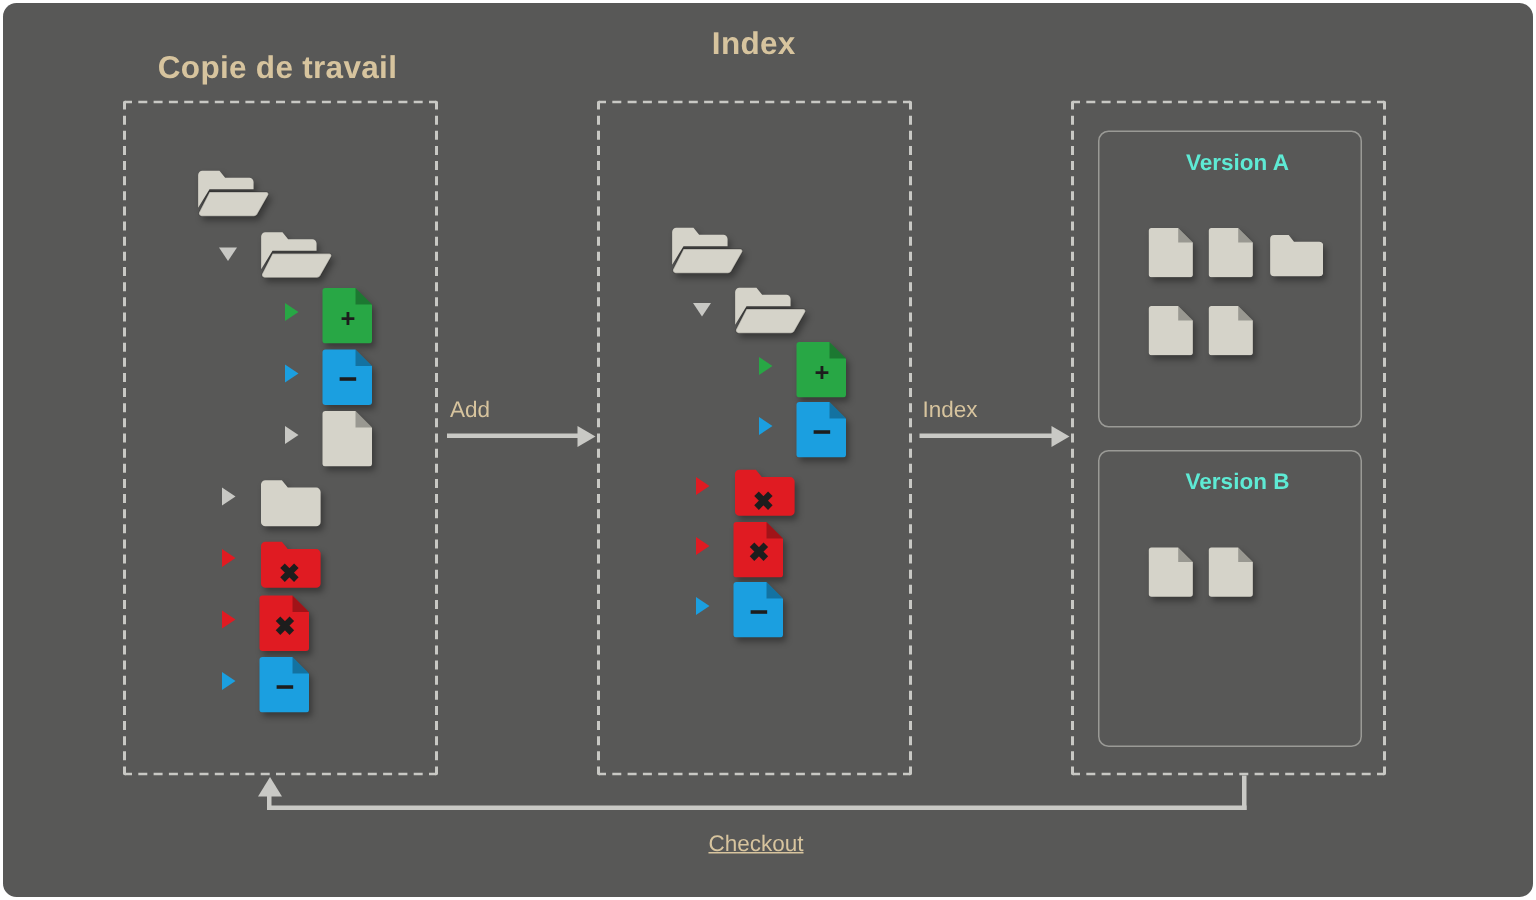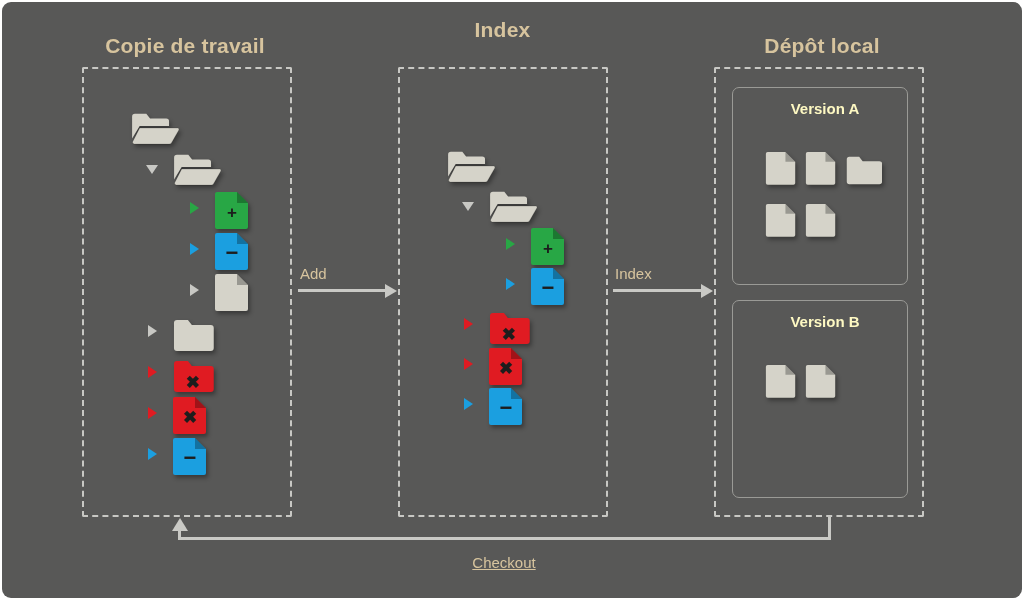--- a/index.html
+++ b/index.html
@@ -60,21 +60,21 @@
     box-sizing: border-box;
   }
   .version-title {
     position: absolute;
     left: 10px;
     right: 0;
     top: 12px;
     text-align: center;
     font-size: 15px;
     font-weight: bold;
-    color: #fef9c3;
+    color: #5eead4;
     white-space: nowrap;
   }
 
   
   .node {
     position: absolute;
     height: 40px;
   }
   .arrow {
     position: absolute;
@@ -158,21 +158,20 @@
   }
 </style>
 </head>
 <body>
 
 <div id="stage">
   <div id="panel">
 
     <div class="col-title" style="left:68px; top:32px; width:230px;">Copie de travail</div>
     <div class="col-title" style="left:388px; top:16px; width:225px;">Index</div>
-    <div class="col-title" style="left:705px; top:32px; width:230px;">Dépôt local</div>
 
     <div class="zone" style="left:80px;  top:65px; width:210px; height:450px;"></div>
     <div class="zone" style="left:396px; top:65px; width:210px; height:450px;"></div>
     <div class="zone" style="left:712px; top:65px; width:210px; height:450px;"></div>
 
     <div id="wc-tree">
         <div class="node" style="left:0; top:0; width:0; height:0;"></div>
         <span class="ico" style="left:128px; top:108px;">
           <svg width="49.67999999999999" height="36" viewBox="0 0 52 38">
             <path d="M2 7 a3 3 0 0 1 3 -3 h12 l4 5 h17 a3 3 0 0 1 3 3 v5 H10 L2 30 z" fill="#d5d3c9"></path>

